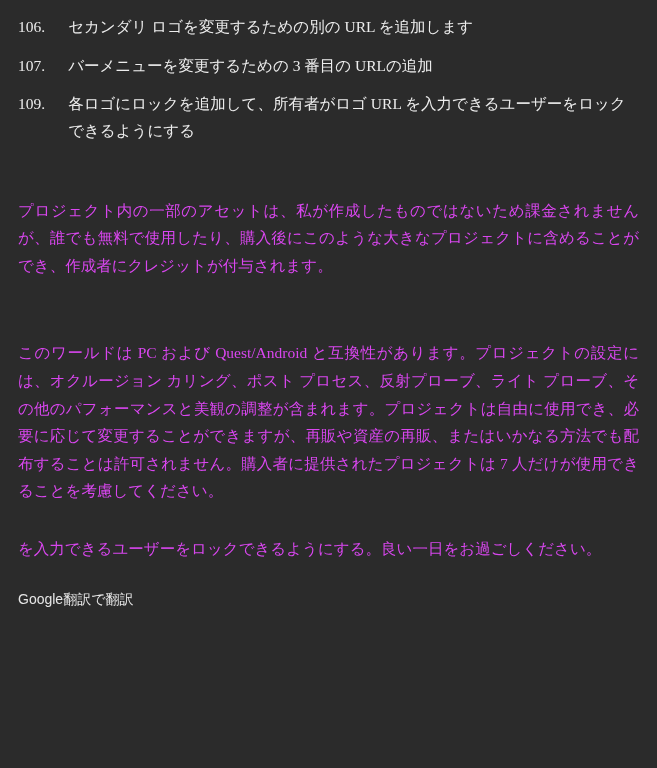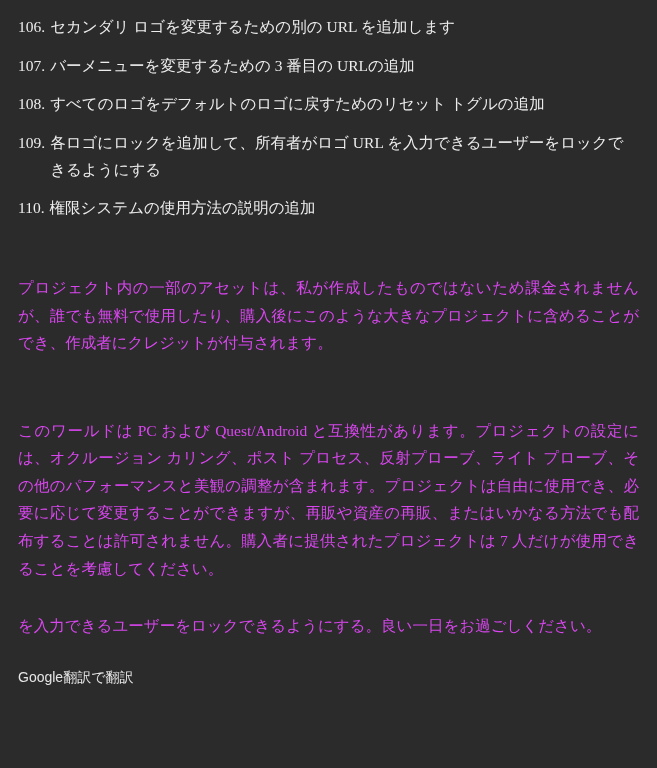--- a/index.html
+++ b/index.html
@@ -34,20 +34,21 @@
     margin-bottom: 12px;
     color: #ededed;
   }
   .num-item .num {
     flex: 0 0 auto;
     margin-right: 5px;
     white-space: nowrap;
   }
   .num-item .txt {
     flex: 1 1 auto;
+    margin-left: 18px;
   }
   .para {
     font-size: 15.5px;
     line-height: 1.78;
     color: #d946ef;
     margin: 0;
     text-align: justify;
     text-justify: inter-character;
   }
   .gap-lg { height: 40px; }
@@ -72,30 +73,22 @@
   <ul class="num-list">
     <li class="num-item">
       <span class="num">106.</span>
       <span class="txt">セカンダリ ロゴを変更するための別の URL を追加します</span>
     </li>
     <li class="num-item">
       <span class="num">107.</span>
       <span class="txt">バーメニューを変更するための 3 番目の URLの追加</span>
     </li>
     <li class="num-item">
-      <span class="num">108.</span>
-      <span class="txt">すべてのロゴをデフォルトのロゴに戻すためのリセット トグルの追加</span>
-    </li>
-    <li class="num-item">
       <span class="num">109.</span>
       <span class="txt">各ロゴにロックを追加して、所有者がロゴ URL を入力できるユーザーをロックできるようにする</span>
-    </li>
-    <li class="num-item">
-      <span class="num">110.</span>
-      <span class="txt">権限システムの使用方法の説明の追加</span>
     </li>
   </ul>
 
   <div class="gap-lg"></div>
 
   <p class="para">プロジェクト内の一部のアセットは、私が作成したものではないため課金されませんが、誰でも無料で使用したり、購入後にこのような大きなプロジェクトに含めることができ、作成者にクレジットが付与されます。</p>
 
   <div class="gap-md"></div>
 
 

